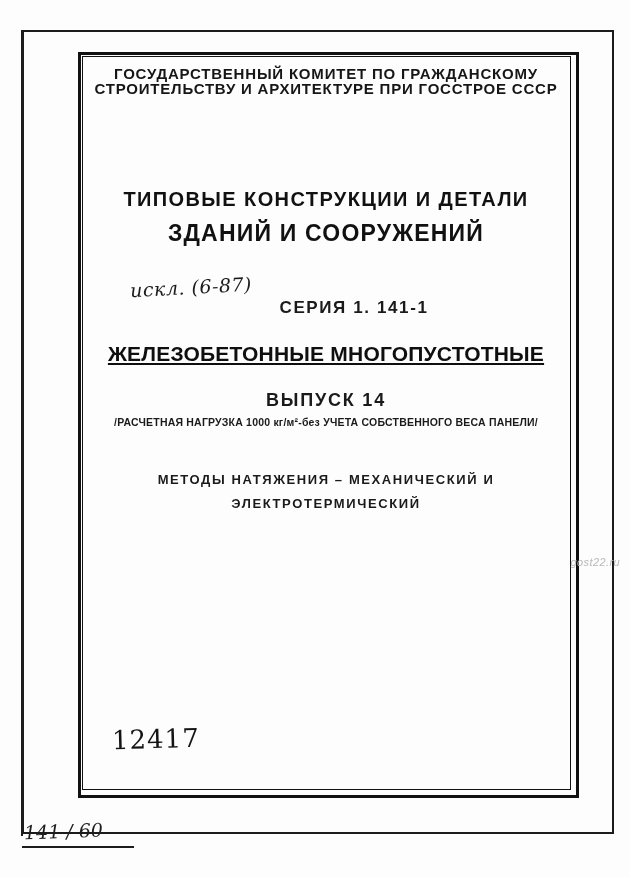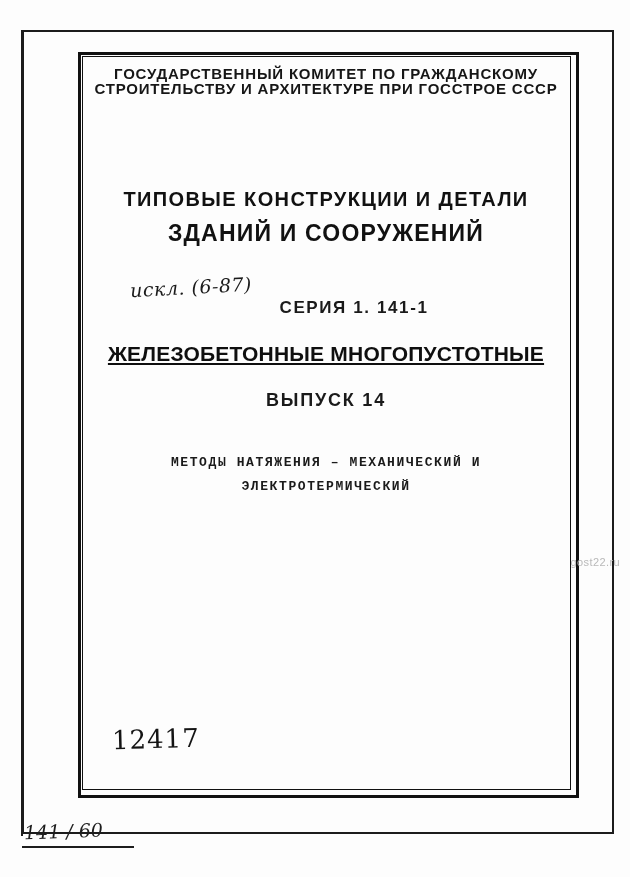--- a/index.html
+++ b/index.html
@@ -164,41 +164,41 @@
     font-weight: bold;
     letter-spacing: 0.2px;
   }
 
   .methods {
     margin-top: 40px;
     font-size: 13px;
     font-weight: bold;
     letter-spacing: 1.6px;
     line-height: 24px;
-    font-family: Liberation Mono, monospace;
   }
 
   .number-stamp {
     position: absolute;
     left: 20px;
     bottom: 22px;
     font-family: "DejaVu Serif", serif;
     font-size: 26px;
     letter-spacing: 1px;
     color: #141414;
     transform: rotate(-1.5deg);
   }
 
   .watermark {
     position: absolute;
     right: 10px;
     top: 556px;
     font-size: 11px;
     color: #b9b9b9;
     letter-spacing: 0.4px;
+    font-style: italic;
   }
 
   .bottom-scribble {
     position: absolute;
     left: 24px;
     top: 820px;
     font-family: "DejaVu Serif", serif;
     font-size: 19px;
     font-style: italic;
     color: #1d1d1d;
@@ -242,20 +242,21 @@
       <div class="series-label">СЕРИЯ  1. 141-1</div>
     </div>
 
     <div class="panel-title">
       <span class="pt2">ЖЕЛЕЗОБЕТОННЫЕ МНОГОПУСТОТНЫЕ</span>
     </div>
 
     <div class="issue">ВЫПУСК 14</div>
 
 
+    <div class="note">/РАСЧЕТНАЯ НАГРУЗКА 1000 кг/м²-без УЧЕТА СОБСТВЕННОГО ВЕСА ПАНЕЛИ/</div>
 
     <div class="methods">
       <div>МЕТОДЫ  НАТЯЖЕНИЯ  –  МЕХАНИЧЕСКИЙ   И</div>
       <div>ЭЛЕКТРОТЕРМИЧЕСКИЙ</div>
     </div>
 
     <div class="number-stamp">12417</div>
   </div>
 
   <div class="bottom-scribble">141 / 60</div>

